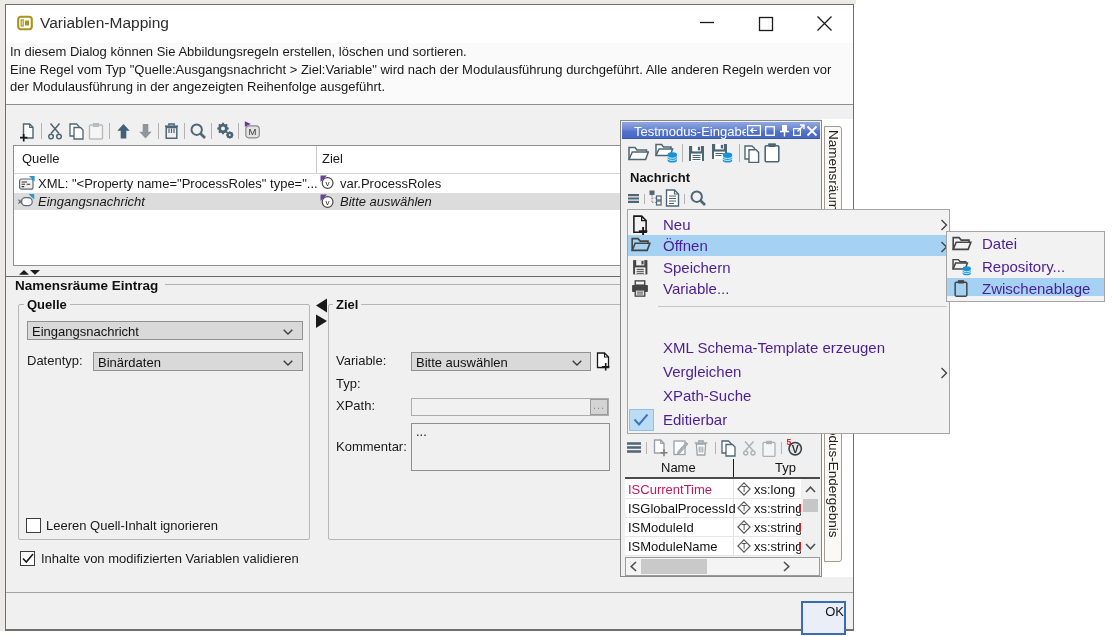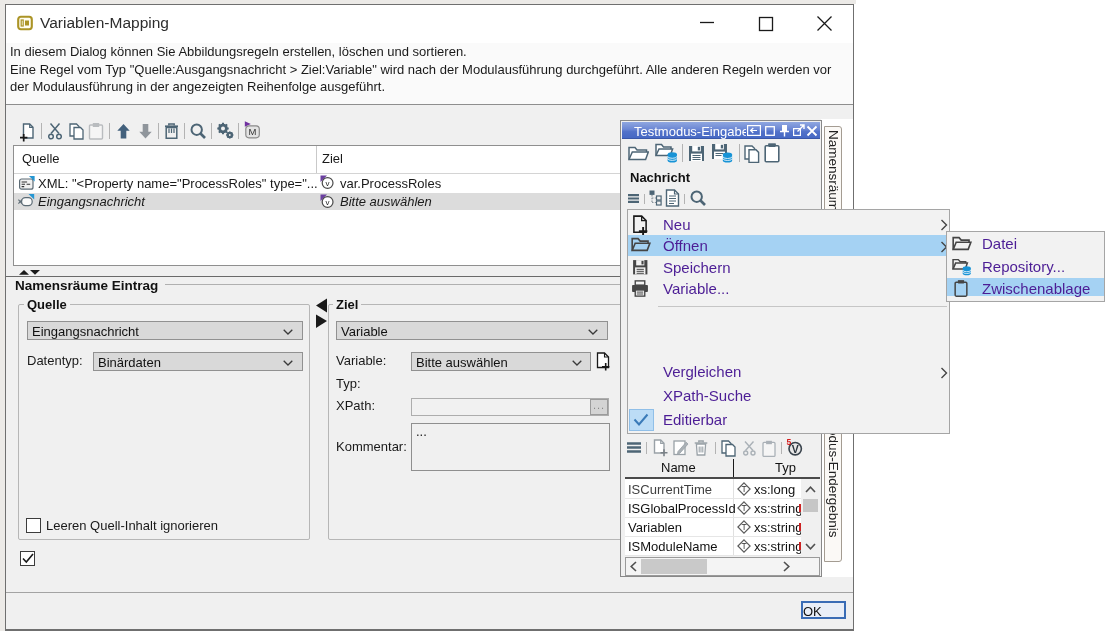--- a/index.html
+++ b/index.html
@@ -149,26 +149,20 @@
     </div>
 <div class="t" style="left:27px;top:353px;">Datentyp:</div>
 <div class="cmb" style="left:93px;top:352px;width:210px;height:19px">
       <span>Binärdaten</span>
       <svg style="right:9px;top:7px;position:absolute" width="10" height="6" viewBox="0 0 10 6">
         <path d="M0.7 0.7 L5 5 L9.3 0.7" stroke="#3a3a3a" stroke-width="1.3" fill="none"></path>
       </svg>
     </div>
 <div class="a" style="left:26px;top:518px;width:15px;height:15px;border:1.5px solid #3c3c3c;background:#fff"></div>
 <div class="t" style="left:46px;top:518px;">Leeren Quell-Inhalt ignorieren</div>
-<div class="cmb" style="left:336px;top:321px;width:272px;height:19px">
-      <span>Variable</span>
-      <svg style="right:9px;top:7px;position:absolute" width="10" height="6" viewBox="0 0 10 6">
-        <path d="M0.7 0.7 L5 5 L9.3 0.7" stroke="#3a3a3a" stroke-width="1.3" fill="none"></path>
-      </svg>
-    </div>
 <div class="t" style="left:336px;top:353px;">Variable:</div>
 <div class="cmb" style="left:411px;top:352px;width:180px;height:19px">
       <span>Bitte auswählen</span>
       <svg style="right:8px;top:7px;position:absolute" width="10" height="6" viewBox="0 0 10 6">
         <path d="M0.7 0.7 L5 5 L9.3 0.7" stroke="#3a3a3a" stroke-width="1.3" fill="none"></path>
       </svg>
     </div>
 <svg class="a" style="left:595px;top:352px" width="15" height="19" viewBox="0 0 15 19">
       <path d="M2.5 1 h7 l4 4 V15.5 H2.5 z" fill="#fff" stroke="#1a1a1a" stroke-width="1.3"></path>
       <path d="M9.5 1 v4 h4" fill="none" stroke="#1a1a1a" stroke-width="1.1"></path>
@@ -178,23 +172,24 @@
 <div class="t" style="left:336px;top:397.5px;">XPath:</div>
 <div class="a" style="left:411px;top:398px;width:198px;height:18px;border:1px solid #adadad;background:#f1f1f1"></div>
 <div class="a" style="left:590px;top:399px;width:18px;height:16px;border:1px solid #9b9b9b;background:#d4d4d4;color:#8a8a8a;font-size:11px;text-align:center;line-height:11px;letter-spacing:1px">...</div>
 <div class="t" style="left:336px;top:438.5px;">Kommentar:</div>
 <div class="a" style="left:411px;top:423px;width:199px;height:48px;border:1px solid #8f8f8f;background:#f0f0f0"></div>
 <div class="t" style="left:416px;top:424px;">...</div>
 <div class="a" style="left:20px;top:551px;width:15px;height:15px;border:1.5px solid #3c3c3c;background:#fff"></div>
 <svg class="a" style="left:22px;top:553px" width="12" height="11" viewBox="0 0 12 11">
       <path d="M1 5.5 L4.3 9 L11 1" stroke="#1a1a1a" stroke-width="1.6" fill="none"></path>
     </svg>
+<div class="t" style="left:41px;top:550.5px;">Inhalte von modifizierten Variablen validieren</div>
 
 <div class="a" style="left:6px;top:592px;width:847px;height:1px;background:#a3a3a3"></div>
-<div class="a" style="left:801px;top:601px;width:45px;height:18px;border:2px solid #3a6cb5;background:#e9eef7;text-align:left;font-size:13px;color:#111;line-height:17px">OK</div>
+<div class="a" style="left:801px;top:601px;width:45px;height:34px;border:2px solid #3a6cb5;background:#e9eef7;text-align:right;font-size:13px;color:#111;line-height:17px">OK</div>
 
 <div class="a" style="left:821px;top:119px;width:32px;height:458px;background:#fff;z-index:8"></div>
 <div class="a" style="left:824px;top:126px;width:18px;height:104px;border:1px solid #a49c92;border-radius:0 3px 3px 0;background:#fbf9f6;z-index:8"></div>
 <div class="a" style="left:825.5px;top:130px;z-index:8;font-size:13.5px;color:#222;writing-mode:vertical-rl;white-space:nowrap">Namensräume</div>
 <div class="a" style="left:824px;top:390px;width:18px;height:172px;border:1px solid #a49c92;border-radius:0 3px 3px 0;background:#fbf9f6;z-index:8"></div>
 <div class="a" style="left:825.5px;top:392px;z-index:8;font-size:13.5px;color:#222;writing-mode:vertical-rl;white-space:nowrap">Testmodus-Endergebnis</div>
 
 <div class="a" style="left:620px;top:120px;width:202px;height:457px;border:1px solid #888;background:#f0f0f0;z-index:10"></div>
 <div class="a" style="left:622px;top:122px;width:198px;height:17px;background:linear-gradient(#8fa7e0,#6c87d4 45%,#5272c9 60%,#4668c4);border-bottom:1.5px solid #3a57a8;z-index:11"></div>
 <div class="a" style="left:634px;top:123.5px;width:112px;height:15px;overflow:hidden;font-size:13px;color:#fff;white-space:nowrap;z-index:12">Testmodus-Eingabedaten</div>
@@ -329,23 +324,23 @@
 <div class="a" style="left:625px;top:477px;width:195px;height:2px;background:#4a4a4a;z-index:11"></div>
 <div class="a" style="left:733px;top:459px;width:1px;height:18px;background:#1a1a1a;z-index:11"></div>
 <div class="a" style="left:661px;top:460px;font-size:13px;color:#111;z-index:11">Name</div>
 <div class="a" style="left:775px;top:460px;font-size:13px;color:#111;z-index:11">Typ</div>
 <div class="a" style="left:625px;top:479px;width:176px;height:77px;background:#fff;z-index:11"></div>
 <div class="a" style="left:733px;top:479px;width:1px;height:77px;background:#e0e0e0;z-index:11"></div>
 <div class="a" style="left:625px;top:498px;width:176px;height:1px;background:#e6e6e6;z-index:12"></div>
 <div class="a" style="left:625px;top:517px;width:176px;height:1px;background:#e6e6e6;z-index:12"></div>
 <div class="a" style="left:625px;top:536px;width:176px;height:1px;background:#e6e6e6;z-index:12"></div>
 <div class="a" style="left:625px;top:555px;width:176px;height:1px;background:#e6e6e6;z-index:12"></div>
-<div class="a" style="left:628px;top:482px;font-size:13px;color:#404040;z-index:12;white-space:nowrap">ISCurrentTime</div>
+<div class="a" style="left:628px;top:482px;font-size:13px;color:#be185d;z-index:12;white-space:nowrap">ISCurrentTime</div>
 <div class="a" style="left:628px;top:501px;font-size:13px;color:#111;z-index:12;white-space:nowrap">ISGlobalProcessId</div>
-<div class="a" style="left:628px;top:520px;font-size:13px;color:#111;z-index:12;white-space:nowrap">Variablen</div>
+<div class="a" style="left:628px;top:520px;font-size:13px;color:#111;z-index:12;white-space:nowrap">ISModuleId</div>
 <div class="a" style="left:628px;top:539px;font-size:13px;color:#111;z-index:12;white-space:nowrap">ISModuleName</div>
 <svg class="a" style="left:737px;top:482px;z-index:12" width="14" height="14" viewBox="0 0 14 14">
       <polygon points="7,0.9 13.1,7 7,13.1 0.9,7" fill="#fff" stroke="#5a5a5a" stroke-width="1.2"></polygon>
       <text x="7" y="10.2" font-size="8.5" fill="#333" text-anchor="middle" font-family="Liberation Sans">T</text>
     </svg>
 <svg class="a" style="left:737px;top:501px;z-index:12" width="14" height="14" viewBox="0 0 14 14">
       <polygon points="7,0.9 13.1,7 7,13.1 0.9,7" fill="#fff" stroke="#5a5a5a" stroke-width="1.2"></polygon>
       <text x="7" y="10.2" font-size="8.5" fill="#333" text-anchor="middle" font-family="Liberation Sans">T</text>
     </svg>
 <svg class="a" style="left:737px;top:520px;z-index:12" width="14" height="14" viewBox="0 0 14 14">
@@ -410,20 +405,21 @@
     </svg>
 <div class="m" style="left:663px;top:258.7px;z-index:22">Speichern</div>
 <svg class="a" style="left:631px;top:280px;z-index:22" width="18" height="17" viewBox="0 0 17 16">
       <rect x="4" y="0.8" width="9" height="4" fill="none" stroke="#454545" stroke-width="1.3"></rect>
       <rect x="1" y="4.8" width="15" height="6.4" rx="0.8" fill="#454545"></rect>
       <rect x="4" y="9.4" width="9" height="5.8" fill="#f2f2f2" stroke="#454545" stroke-width="1.3"></rect>
       <path d="M5.5 11.4 h6 M5.5 13.2 h6" stroke="#454545" stroke-width="0.9" fill="none"></path>
     </svg>
 <div class="m" style="left:663px;top:280px;z-index:22">Variable...</div>
 <div class="a" style="left:658px;top:306px;width:289px;height:1px;background:#c6c6c6;z-index:22"></div>
+<div class="m" style="left:663px;top:339.4px;z-index:22">XML Schema-Template erzeugen</div>
 <div class="m" style="left:663px;top:363.4px;z-index:22">Vergleichen</div>
 <svg class="a" style="left:940px;top:367px;z-index:22" width="8" height="12" viewBox="0 0 8 12">
       <path d="M1.5 1 L6.5 6 L1.5 11" stroke="#444" stroke-width="1.4" fill="none"></path>
     </svg>
 <div class="m" style="left:663px;top:386.9px;z-index:22">XPath-Suche</div>
 <div class="a" style="left:629px;top:409px;width:25px;height:22px;background:#bcdcf6;border:1px solid #90bfe8;z-index:21"></div>
 <svg class="a" style="left:633px;top:413px;z-index:22" width="16" height="13" viewBox="0 0 16 13">
       <path d="M1.5 6.5 L6 11.5 L14.5 1.5" stroke="#3a7ab8" stroke-width="2" fill="none"></path>
     </svg>
 <div class="m" style="left:663px;top:410.9px;z-index:22">Editierbar</div>

